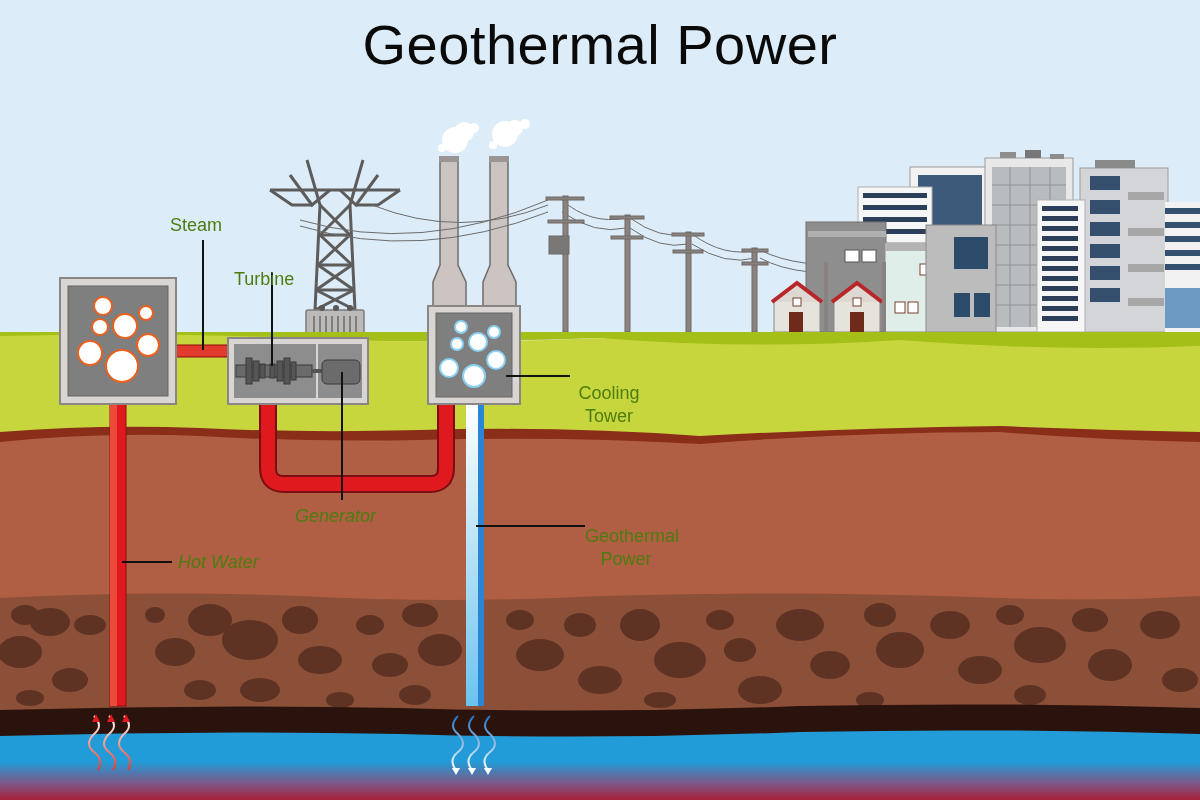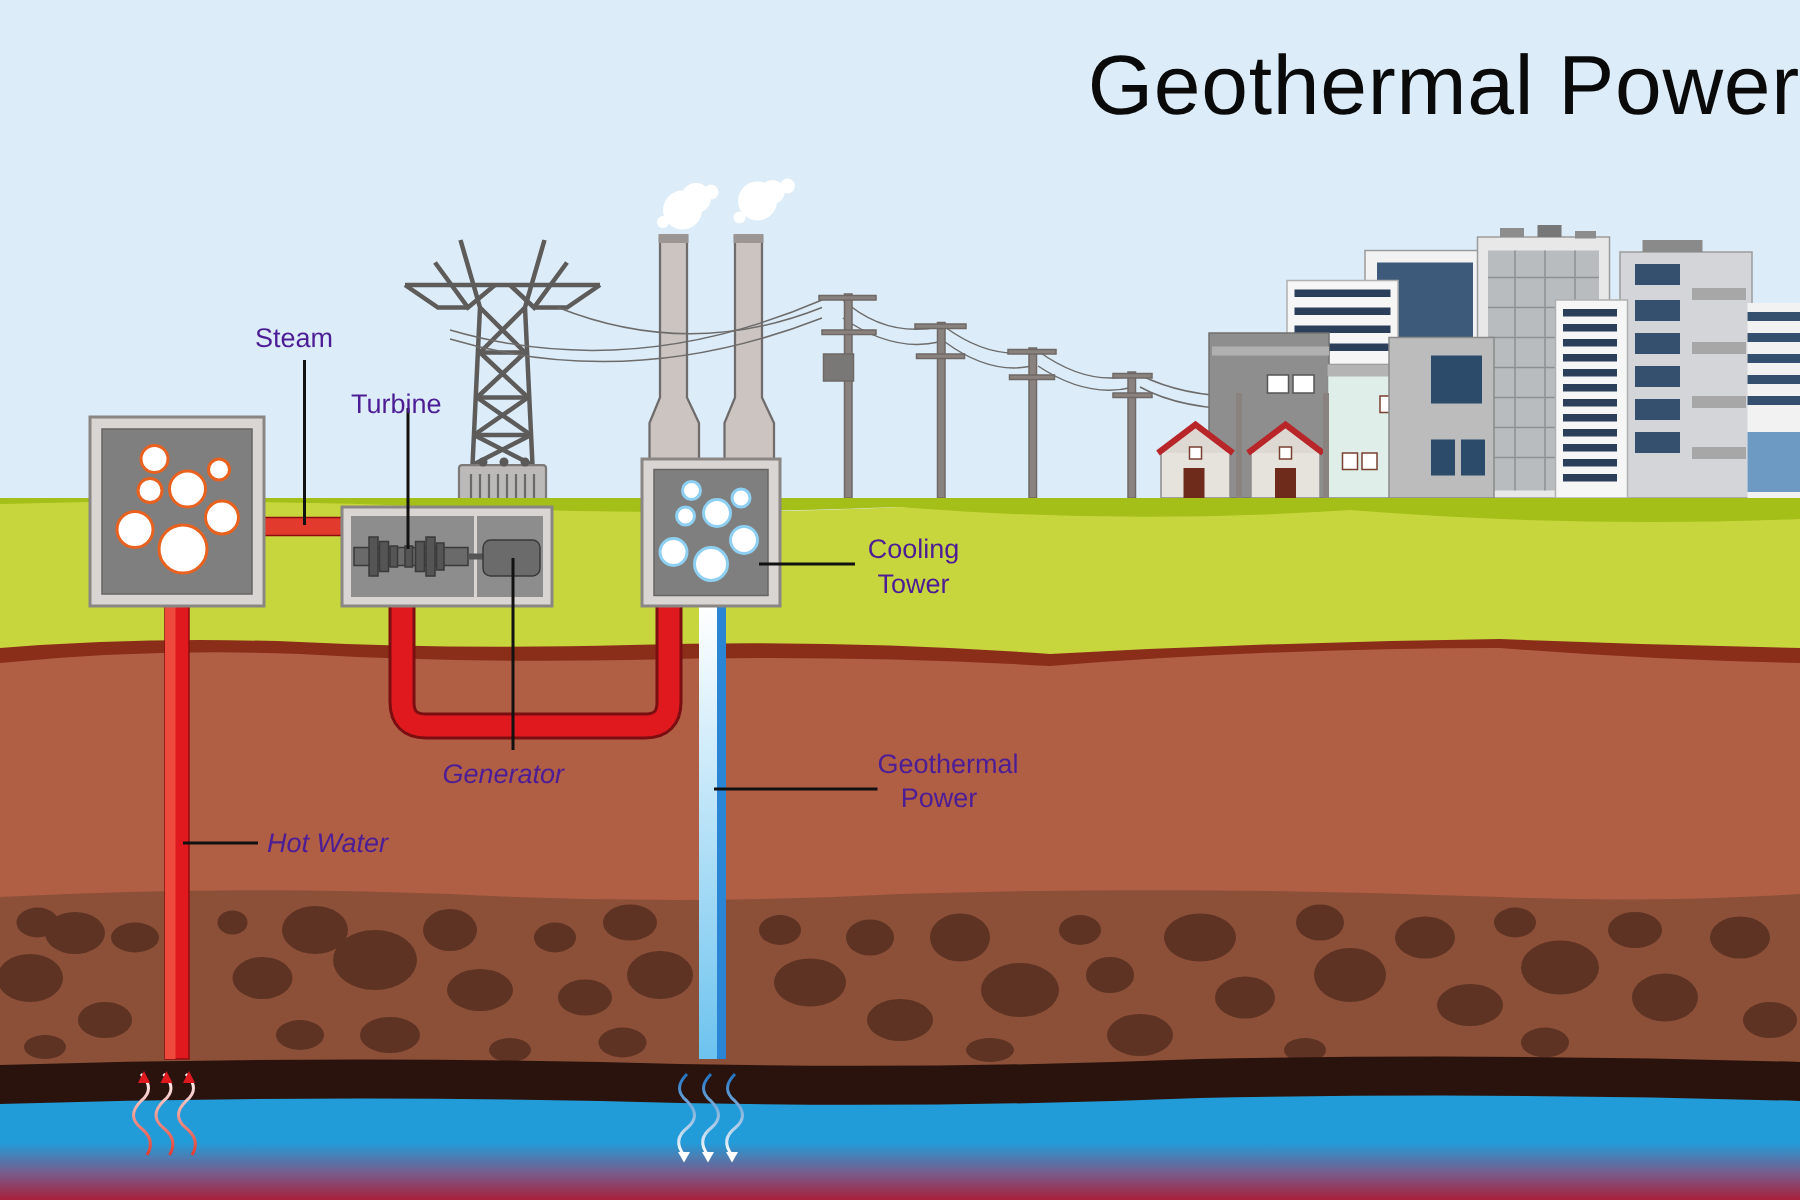--- a/index.html
+++ b/index.html
@@ -1,21 +1,21 @@
 <!DOCTYPE html>
 <html><head>
 <meta charset="utf-8">
 <style>
   html, body { margin: 0; padding: 0; }
   body { width: 1200px; height: 800px; overflow: hidden; background: #dcecf8; font-family: "Liberation Sans", sans-serif; }
   #stage { position: relative; width: 1200px; height: 800px; }
   #scene { position: absolute; left: 0; top: 0; }
-  .title { position: absolute; left: 0; top: 24px; width: 1200px; text-align: right; font-size: 56px; color: #0a0a0a; letter-spacing: 0.5px; }
-  .label { position: absolute; font-size: 18px; color: #4c1d95; line-height: 23px; }
-  .label.center { text-align: center; }
+  .title { position: absolute; left: 0; top: 12px; width: 1200px; text-align: center; font-size: 56px; color: #0a0a0a; letter-spacing: 0.5px; }
+  .label { position: absolute; font-size: 18px; color: #4d7c0f; line-height: 23px; }
+  .label.center { text-align: center; margin-top: 27px; }
 </style>
 </head>
 <body>
 
 <div id="stage">
 
   <svg id="scene" width="1200" height="800" viewBox="0 0 1200 800">
     <defs>
       <linearGradient id="waterGrad" x1="0" y1="0" x2="0" y2="1">
         <stop offset="0" stop-color="#229cd9"></stop>
@@ -361,21 +361,21 @@
     <g fill="#fff">
       <path d="M452 768 L460 768 L456 775 Z"></path>
         <path d="M468 768 L476 768 L472 775 Z"></path>
         <path d="M484 768 L492 768 L488 775 Z"></path>
     </g>
   </svg>
 
   <div class="title">Geothermal Power</div>
 
   <div class="label" style="left:170px; top:214px;">Steam</div>
-  <div class="label" style="left:234px; top:258px;">Turbine</div>
+  <div class="label" style="left:234px; top:268px;">Turbine</div>
   <div class="label" style="left:295px; top:505px;font-style:italic;">Generator</div>
   <div class="label" style="left:178px; top:551px;font-style:italic;">Hot Water</div>
 
   <div class="label center" style="left:570px; top:355px; width:78px;">
     <div>Cooling</div>
     <div>Tower</div>
   </div>
 
   <div class="label center" style="left:585px; top:498px; width:82px;">
     <div>Geothermal</div>

